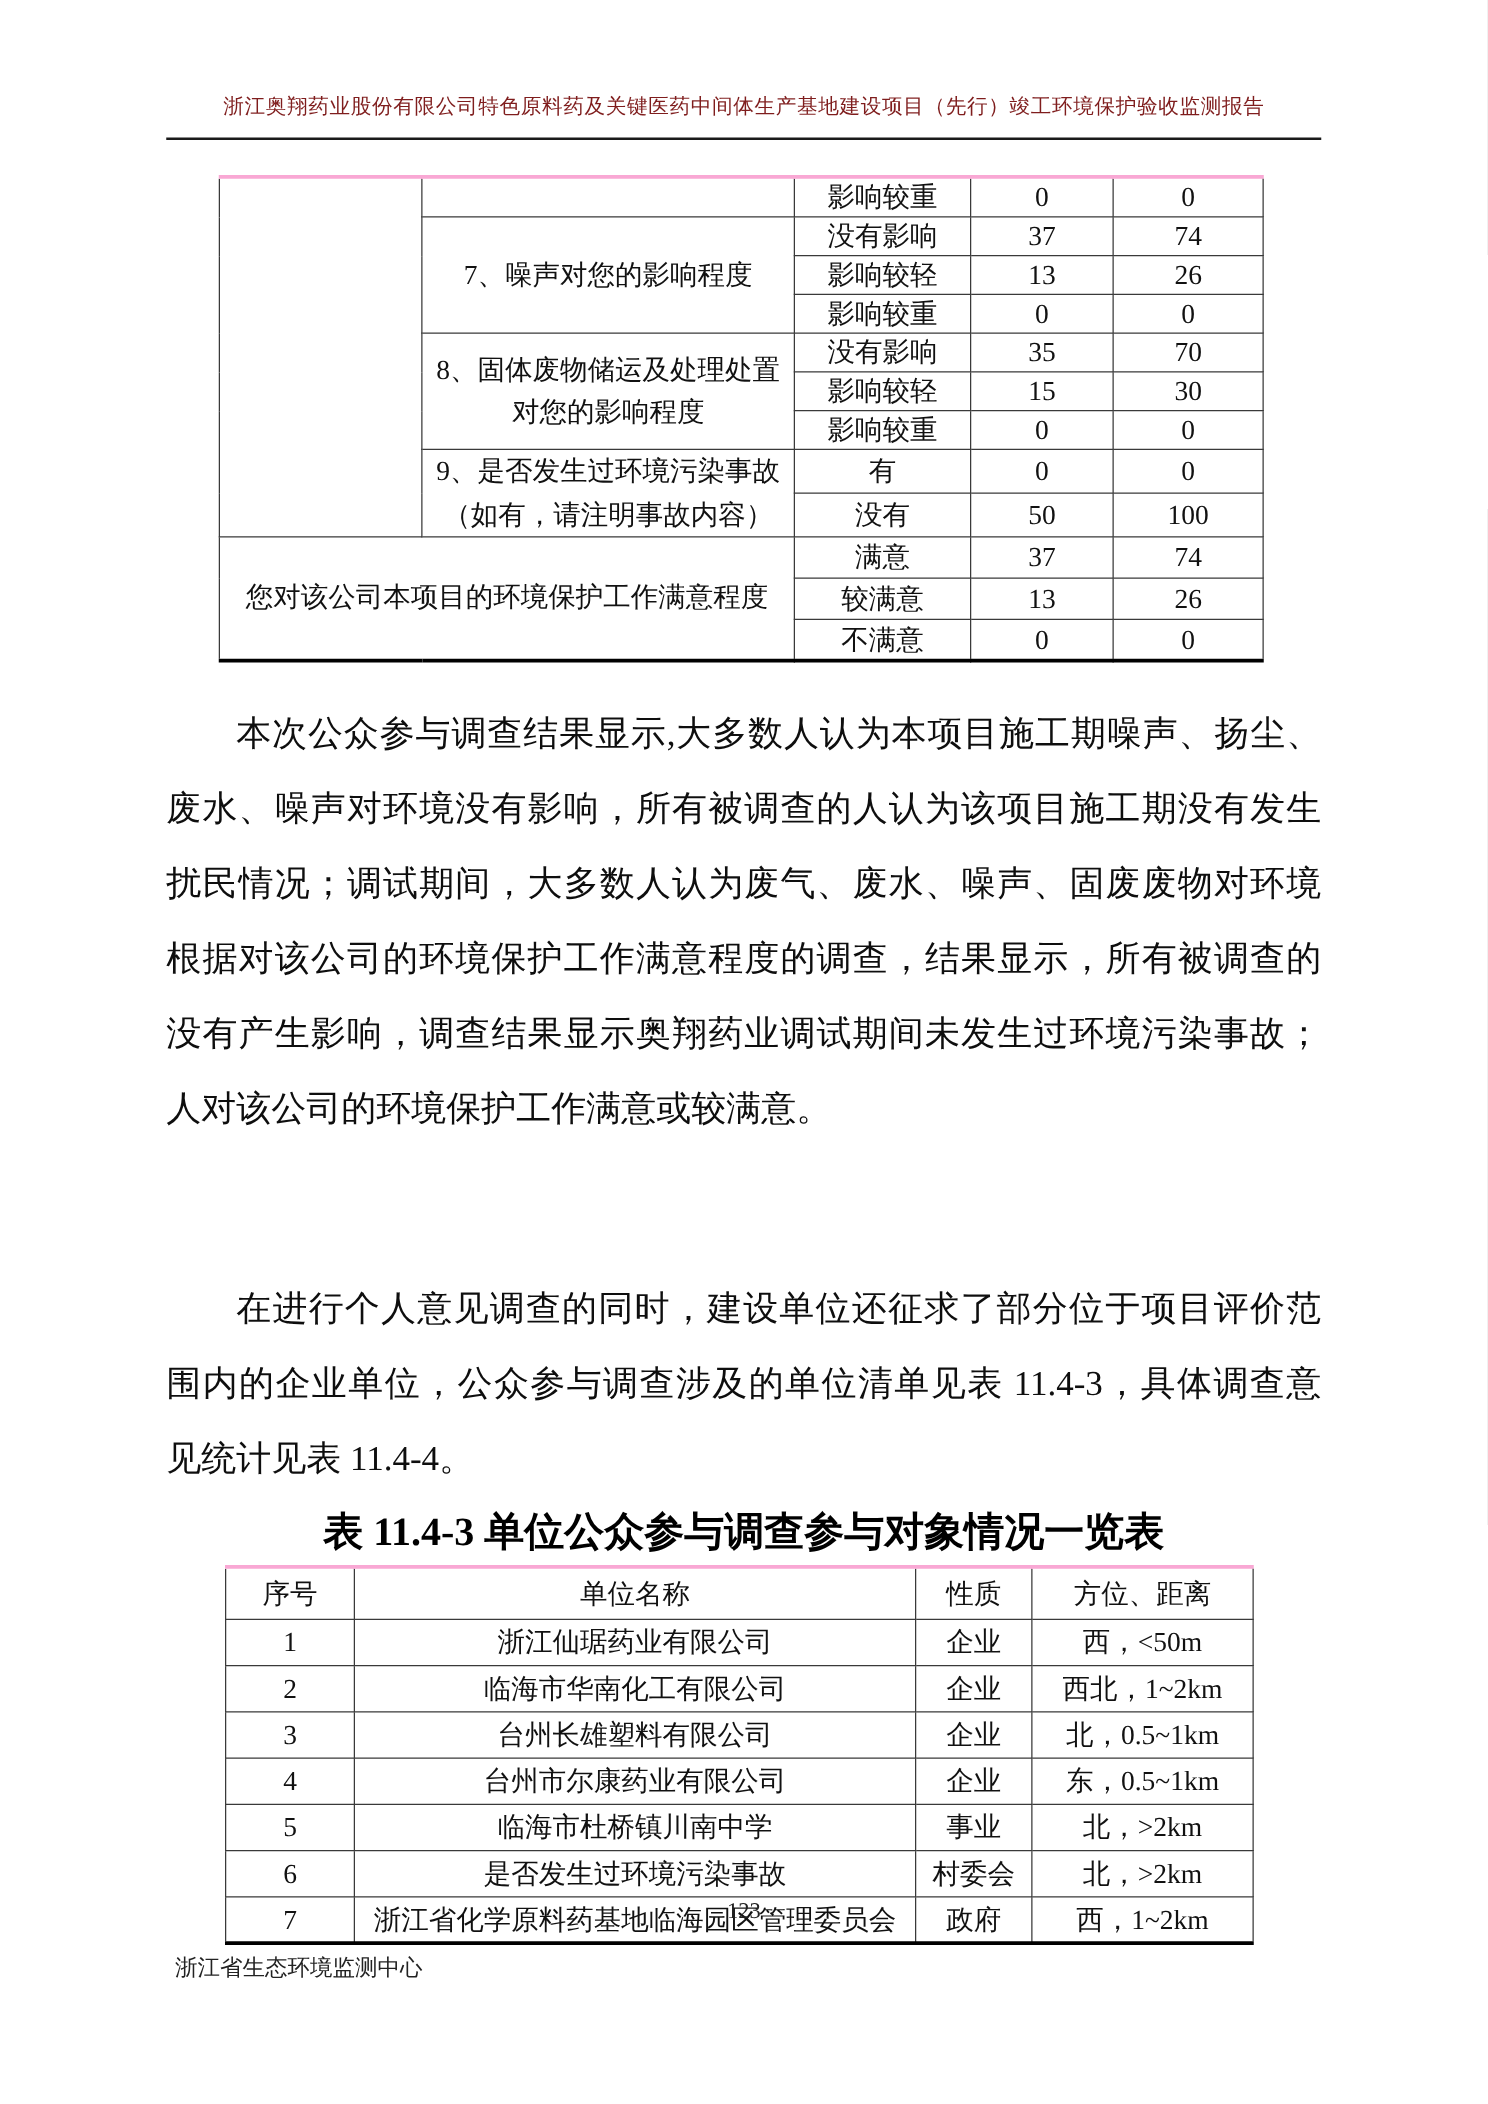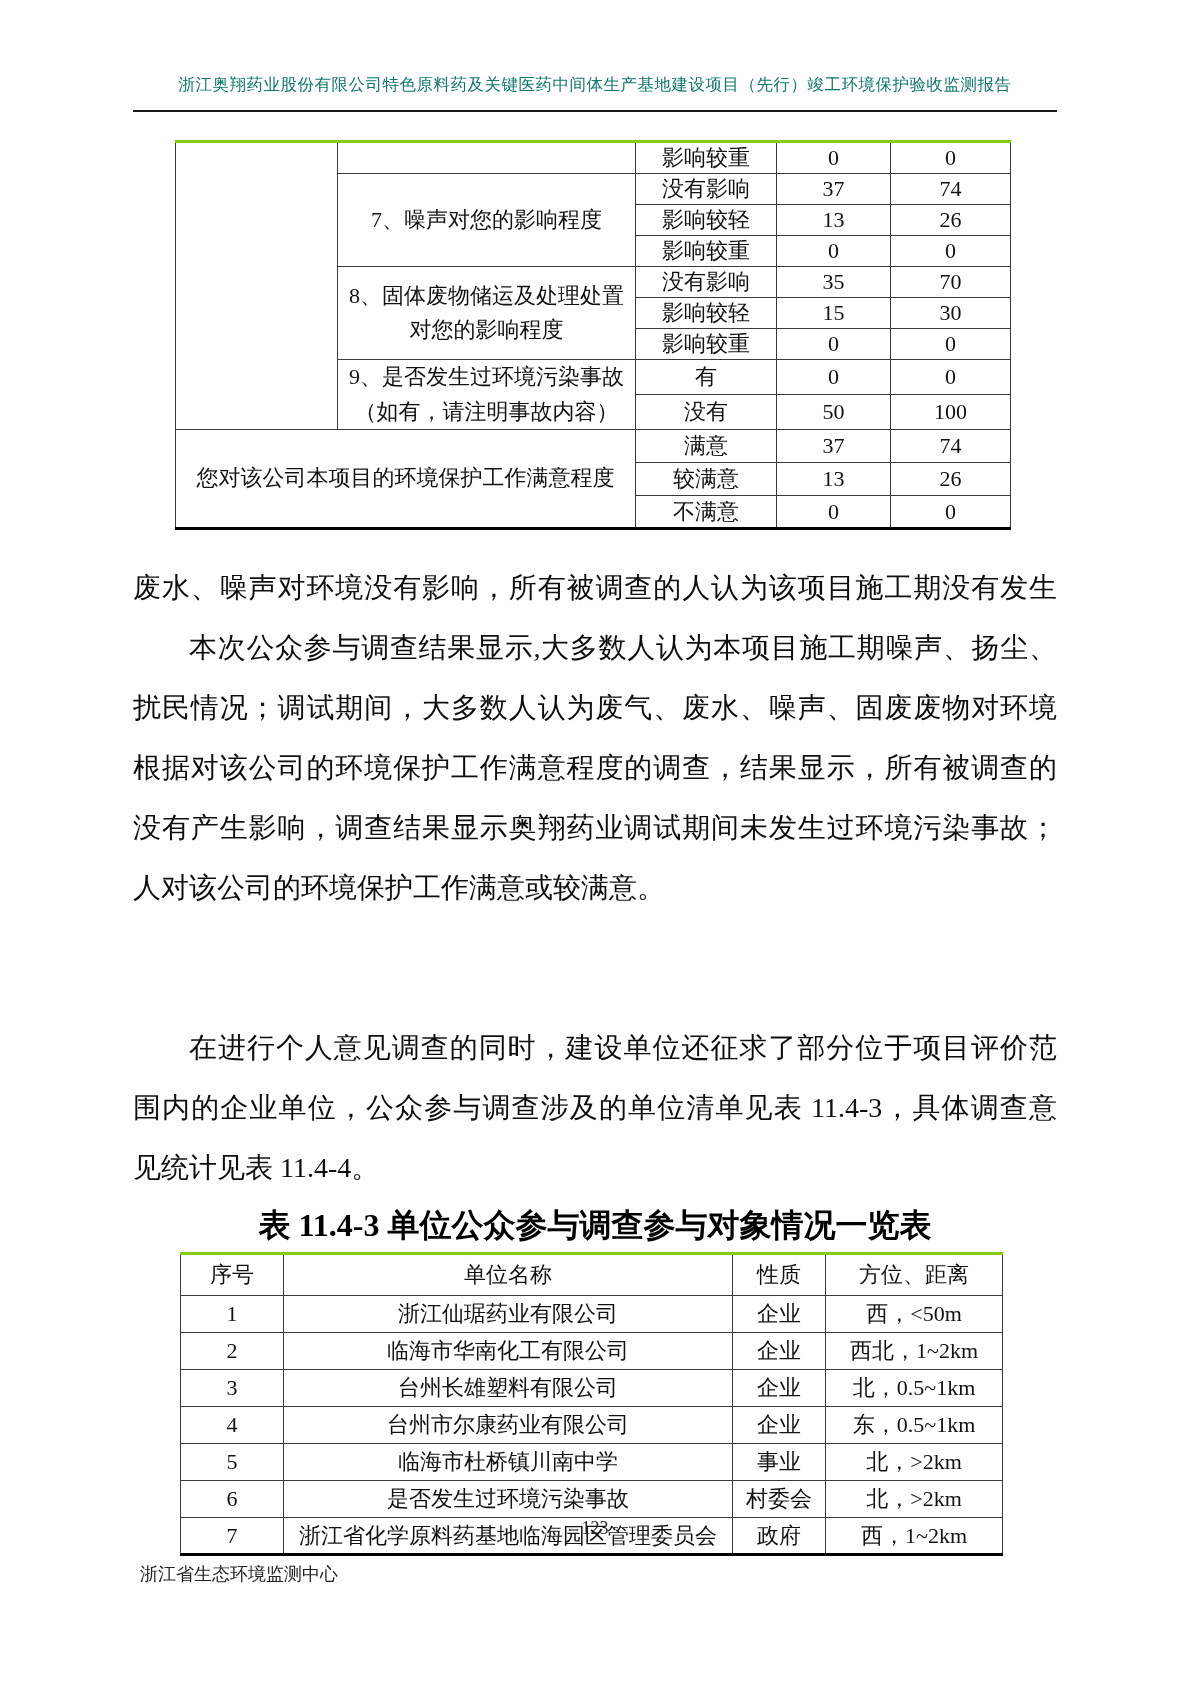--- a/index.html
+++ b/index.html
@@ -13,27 +13,27 @@
     overflow:hidden;
   }
   
   .doc-header{
     position:absolute;left:133px;right:133px;top:74px;
     text-align:center;
     font-size:16.5px;
     letter-spacing:0.5px;
     padding-bottom:14px;
     border-bottom:2px solid #1a1a1a;
-    color:#0f766e;
+    color:#7f1d1d;
   }
   
   table.tbl{
     border-collapse:collapse;
     table-layout:fixed;
-    border-top:3px solid #84cc16;
+    border-top:3px solid #f9a8d4;
     border-bottom:3px solid #000;
   }
   table.tbl td, table.tbl th{
     border:1px solid #3a3a3a;
     text-align:center;
     vertical-align:middle;
     font-weight:normal;
     font-size:22px;
     padding:0 4px;
     color:#111;
@@ -172,22 +172,22 @@
         </tr>
         <tr style="height: 33px;">
           <td>不满意</td>
           <td>0</td>
           <td>0</td>
         </tr>
       </tbody>
   </table>
 
   <div class="body-text" id="para1">
+      <div class="pline first">本次公众参与调查结果显示,大多数人认为本项目施工期噪声、扬尘、</div>
       <div class="pline">废水、噪声对环境没有影响，所有被调查的人认为该项目施工期没有发生</div>
-      <div class="pline first">本次公众参与调查结果显示,大多数人认为本项目施工期噪声、扬尘、</div>
       <div class="pline">扰民情况；调试期间，大多数人认为废气、废水、噪声、固废废物对环境</div>
       <div class="pline">根据对该公司的环境保护工作满意程度的调查，结果显示，所有被调查的</div>
       <div class="pline">没有产生影响，调查结果显示奥翔药业调试期间未发生过环境污染事故；</div>
       <div class="pline last">人对该公司的环境保护工作满意或较满意。</div>
     </div>
 
 
   <div class="body-text" id="para2">
       <div class="pline first">在进行个人意见调查的同时，建设单位还征求了部分位于项目评价范</div>
       <div class="pline">围内的企业单位，公众参与调查涉及的单位清单见表 11.4-3，具体调查意</div>

